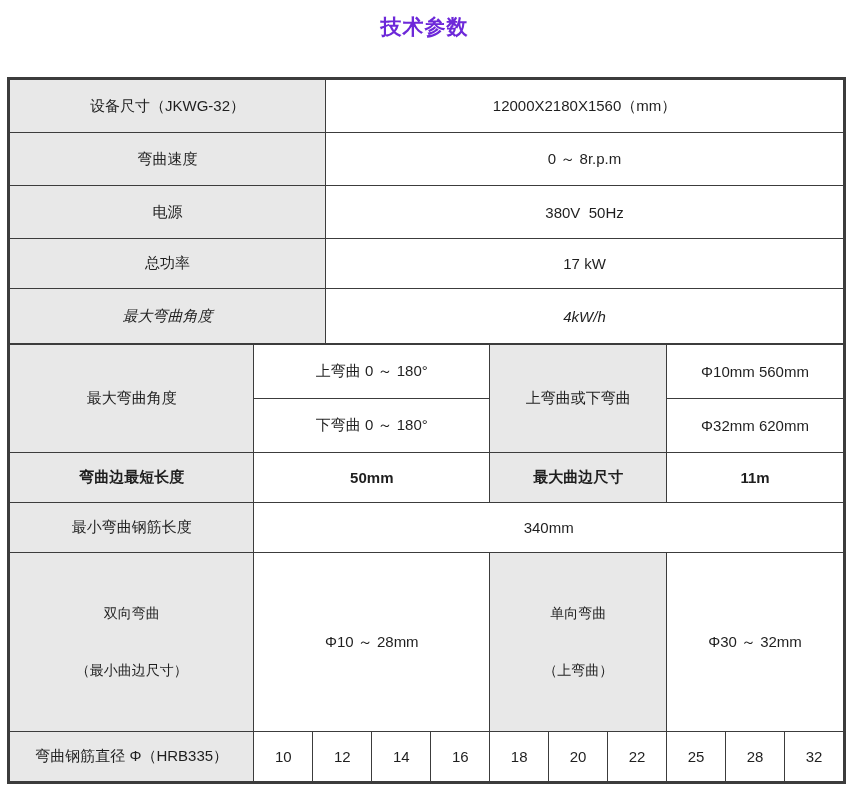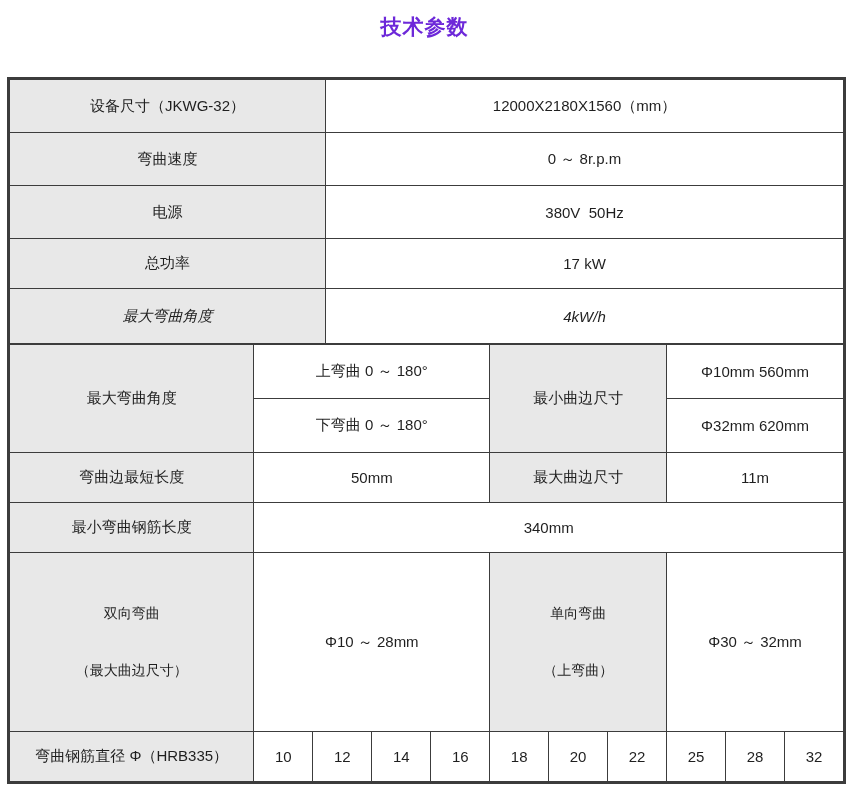--- a/index.html
+++ b/index.html
@@ -34,21 +34,21 @@
     white-space:pre-wrap;
     overflow:hidden;
   }
   .g{background:#e8e8e8;}
   
   .tA tr{height:53px;}
   .tA tr:nth-child(4){height:48px;margin-left:37px;}
   .tA tr:nth-child(5){height:55px;font-style:italic;}
   
   .tB tr{height:54px;}
-  .tB tr:nth-child(3){height:37px;}
+  .tB tr:nth-child(3){height:37px;font-weight:bold;}
   .tB tr:nth-child(4){height:50px;}
   .tB tr:nth-child(5){height:55px;margin-left:13px;}
   .tB tr:nth-child(6){height:49px;}
   .tB tr:nth-child(7){height:53px;}
   .line2 span{display:block;line-height:1.65;font-size:14px;}
 </style>
 </head>
 <body>
 
 <h1 class="page-title">技术参数</h1>
@@ -95,41 +95,41 @@
         <col style="width:7.07%">
         <col style="width:7.07%">
       <col style="width:7.07%">
         <col style="width:7.07%">
         <col style="width:7.07%">
     </colgroup>
     <tbody>
       <tr>
         <td class="g" rowspan="2">最大弯曲角度</td>
         <td colspan="4">上弯曲 0 ～ 180°</td>
-        <td class="g" colspan="3" rowspan="2">最小曲边尺寸</td>
+        <td class="g" colspan="3" rowspan="2">上弯曲或下弯曲</td>
         <td colspan="3">Φ10mm 560mm</td>
       </tr>
       <tr>
         <td colspan="4">下弯曲 0 ～ 180°</td>
         <td colspan="3">Φ32mm 620mm</td>
       </tr>
       <tr>
         <td class="g">弯曲边最短长度</td>
         <td colspan="4">50mm</td>
         <td class="g" colspan="3">最大曲边尺寸</td>
         <td colspan="3">11m</td>
       </tr>
       <tr>
         <td class="g">最小弯曲钢筋长度</td>
         <td colspan="10">340mm</td>
       </tr>
       <tr>
         <td class="g line2">
           <span>双向弯曲</span>
-          <span>（最大曲边尺寸）</span>
+          <span>（最小曲边尺寸）</span>
         </td>
         <td colspan="4">Φ10 ～ 28mm</td>
         <td class="g line2" colspan="3">
           <span>单向弯曲</span>
           <span>（上弯曲）</span>
         </td>
         <td colspan="3">Φ30 ～ 32mm</td>
       </tr>
       <tr>
         <td class="g">弯曲钢筋直径 Φ（HRB335）</td>

